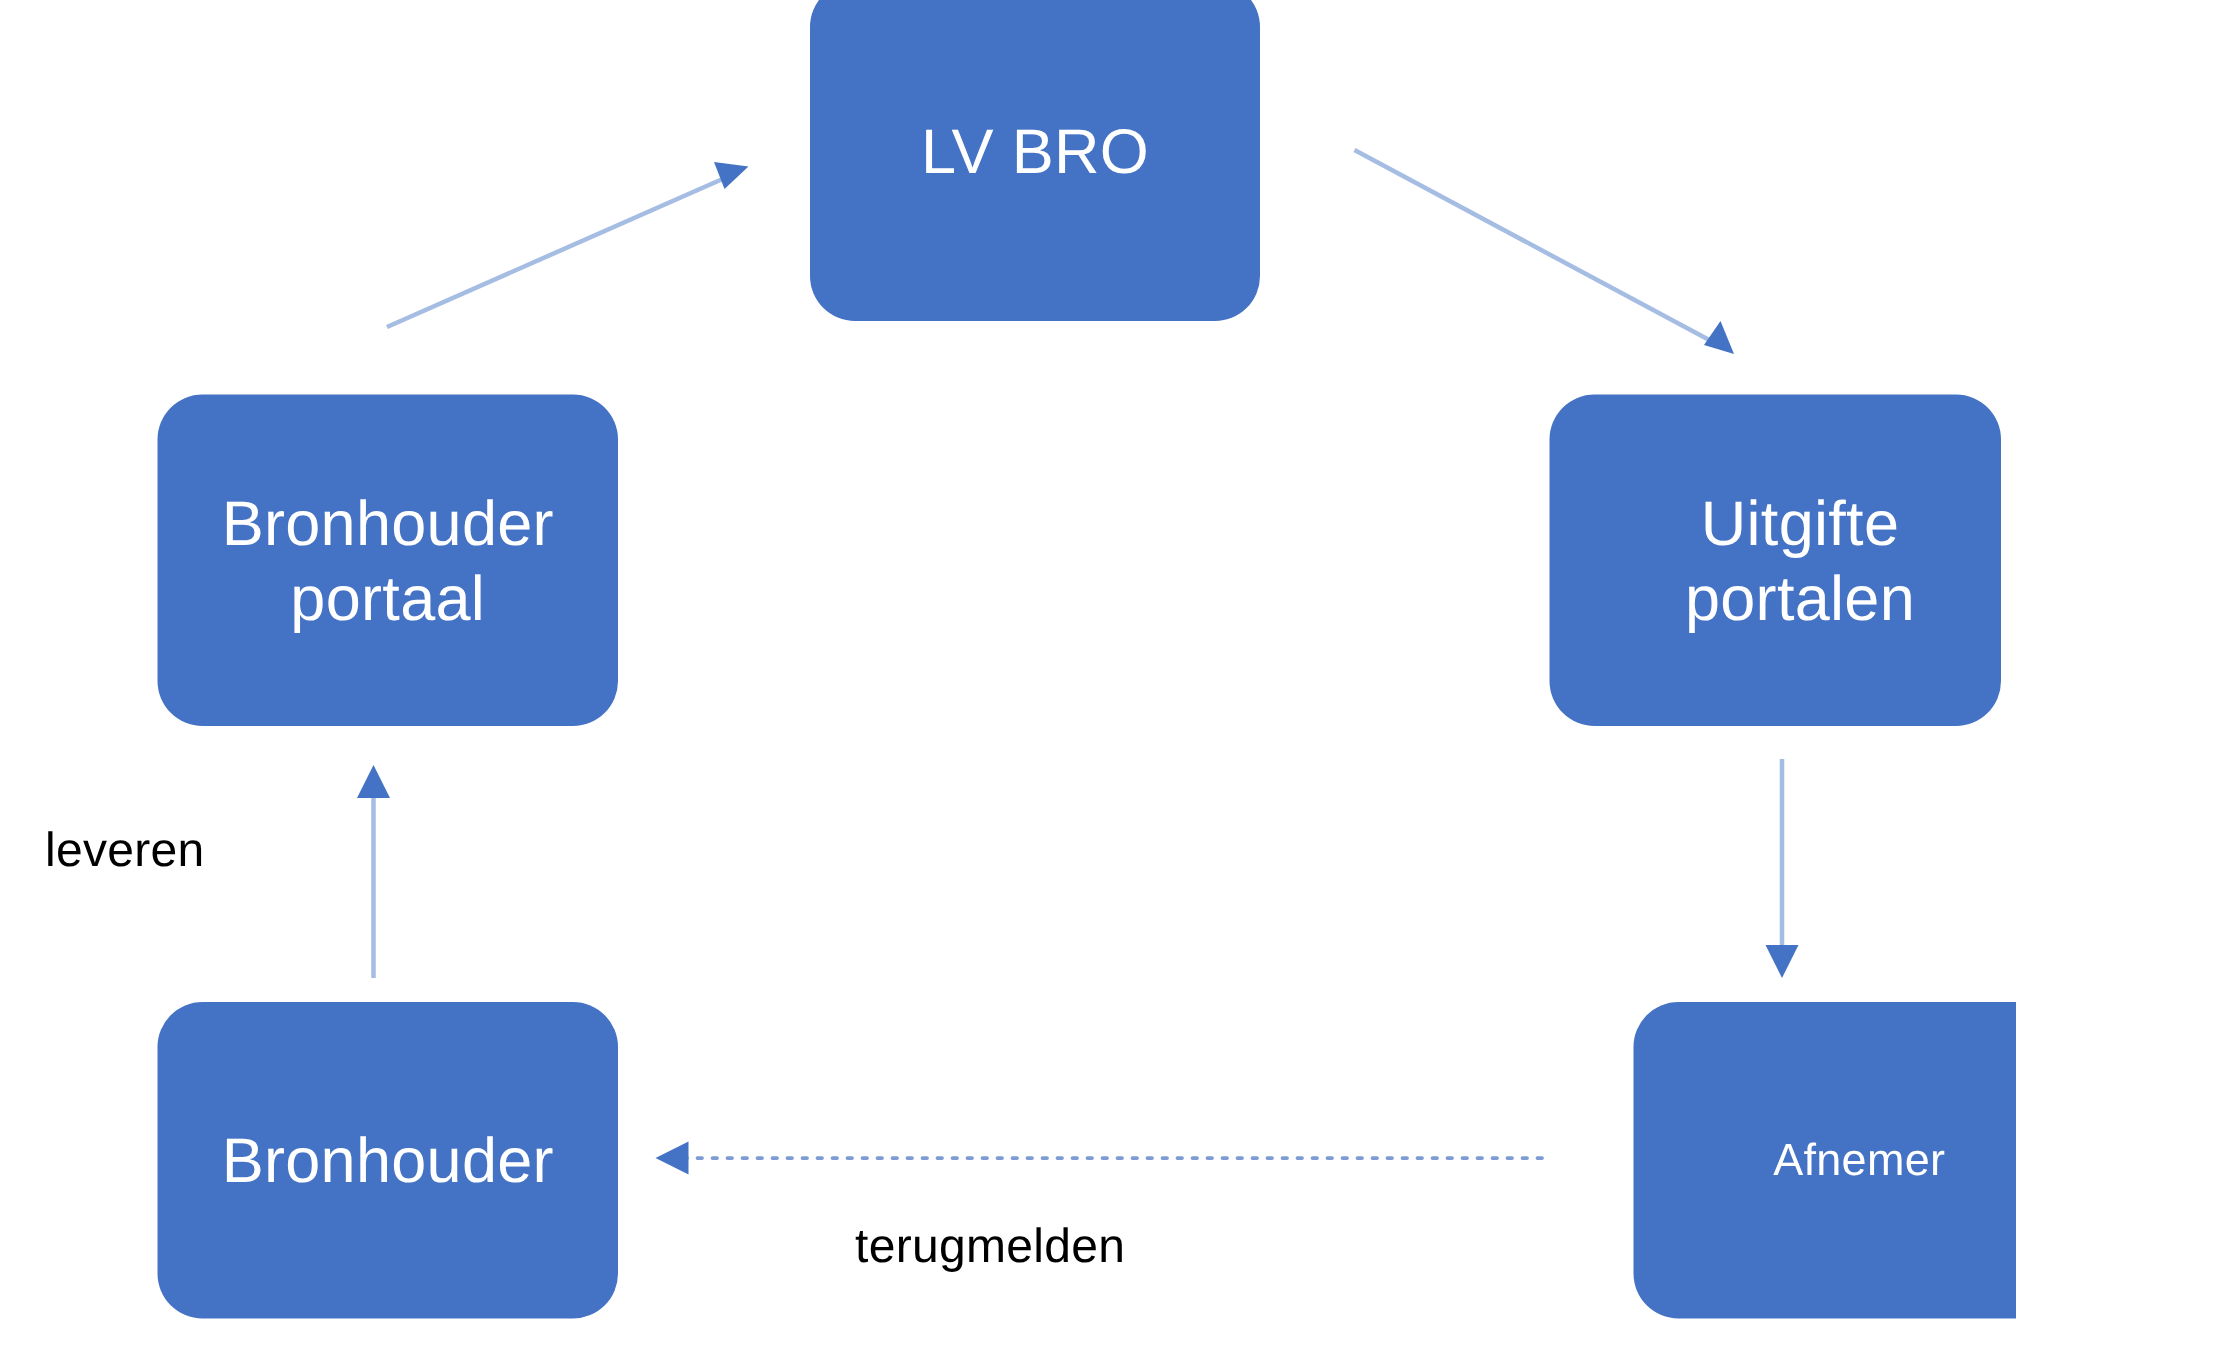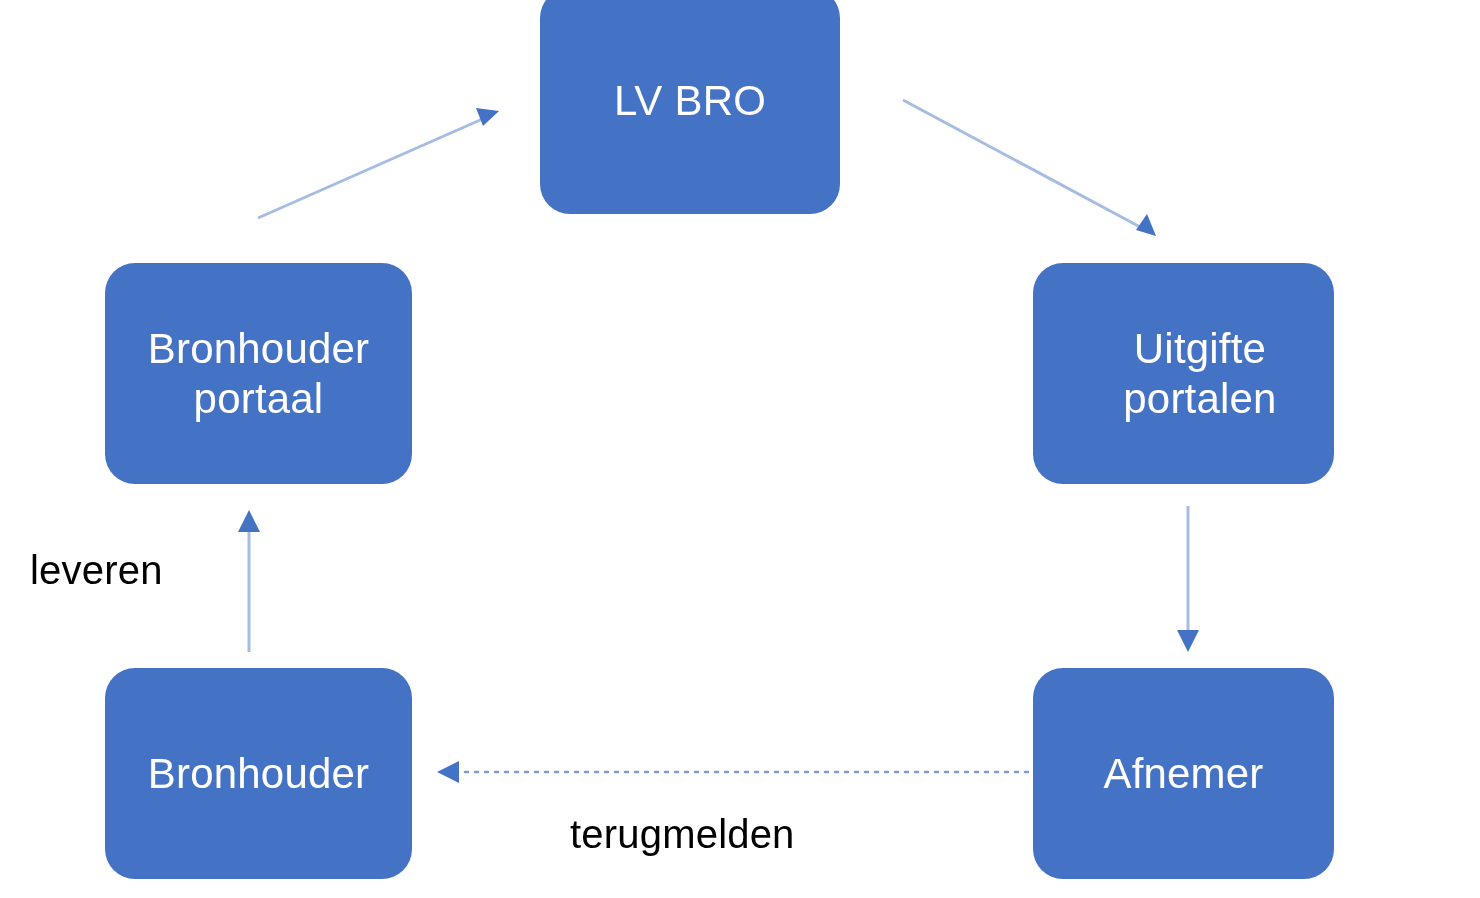--- a/index.html
+++ b/index.html
@@ -70,30 +70,30 @@
     padding-left: 33px;
   }
   #node-bronhouder {
     left: 105px;
     top: 668px;
     width: 307px;
     height: 211px;
     font-size: 42px;
   }
   #node-afnemer {
-    left: 1033px;
+    left: 1089px;
     top: 668px;
     width: 301px;
     height: 211px;
-    font-size: 42px;
+    font-size: 30px;
   }
   .edge-label {
     position: absolute;
     color: #000000;
-    font-size: 40px;
+    font-size: 32px;
     font-weight: 400;
     white-space: nowrap;
     letter-spacing: 0.2px;
   }
   #label-leveren {
     left: 30px;
     top: 548px;
   }
   #label-raadplegen {
     left: 1222px;

